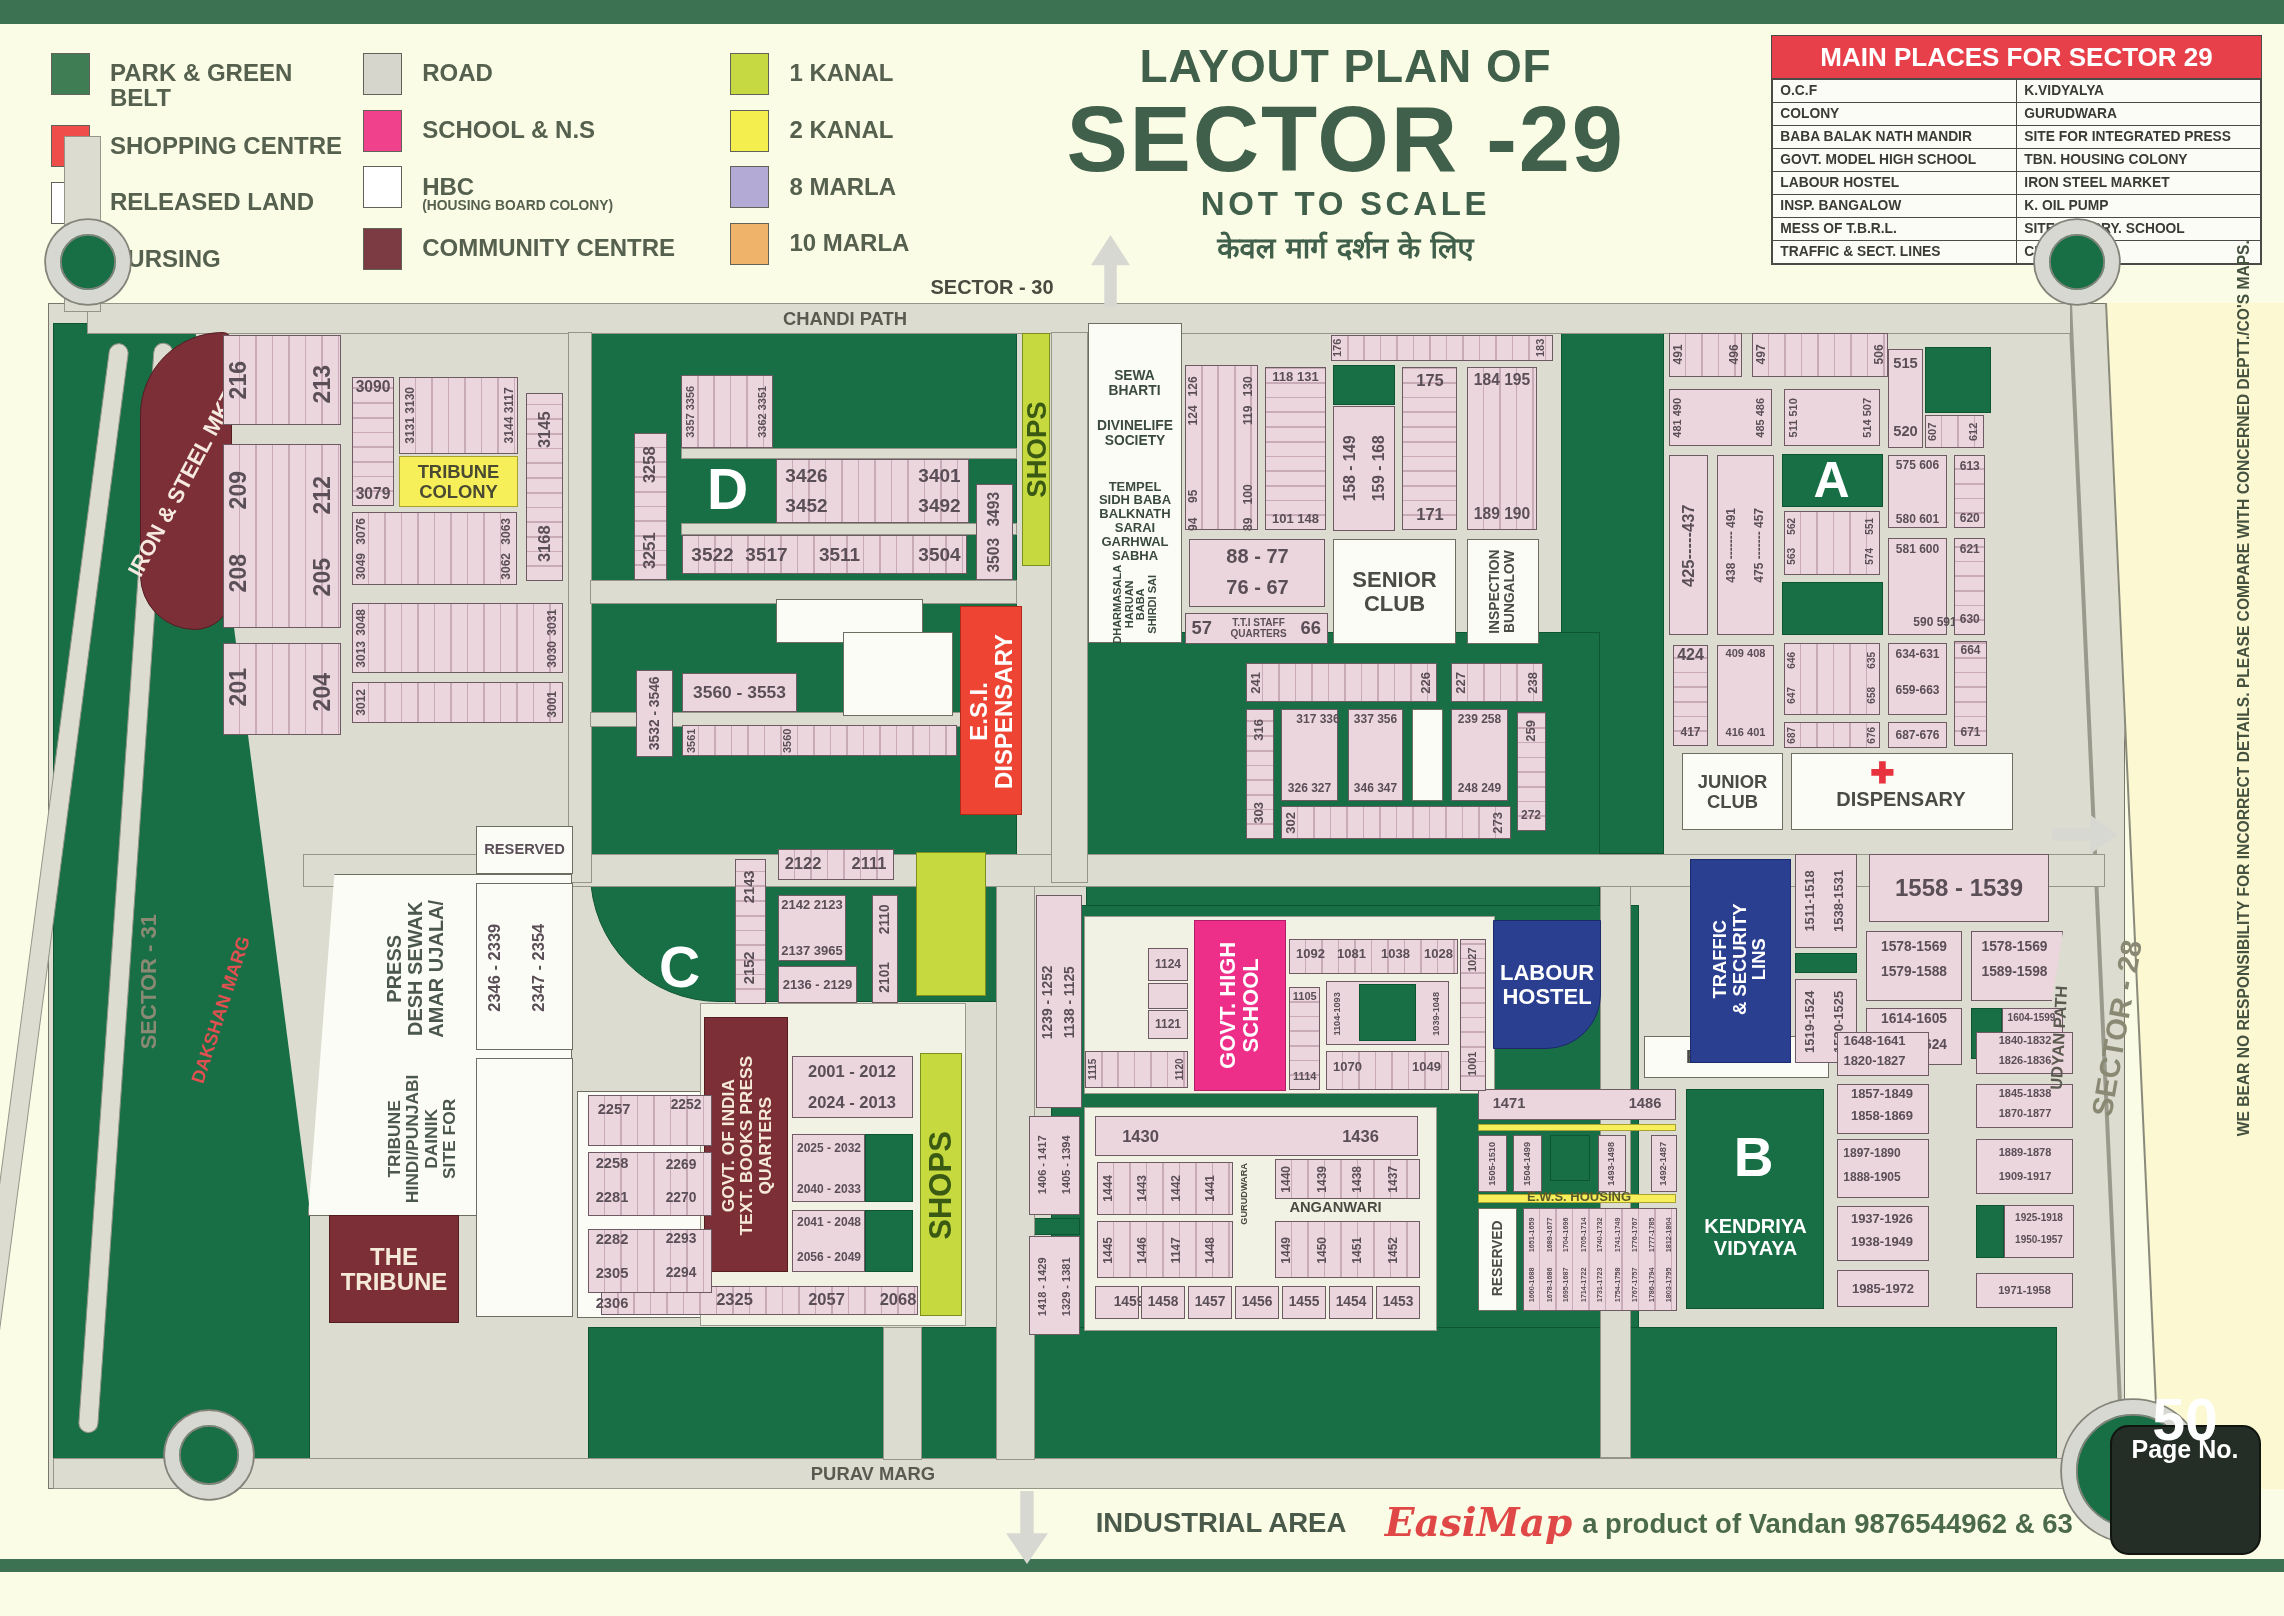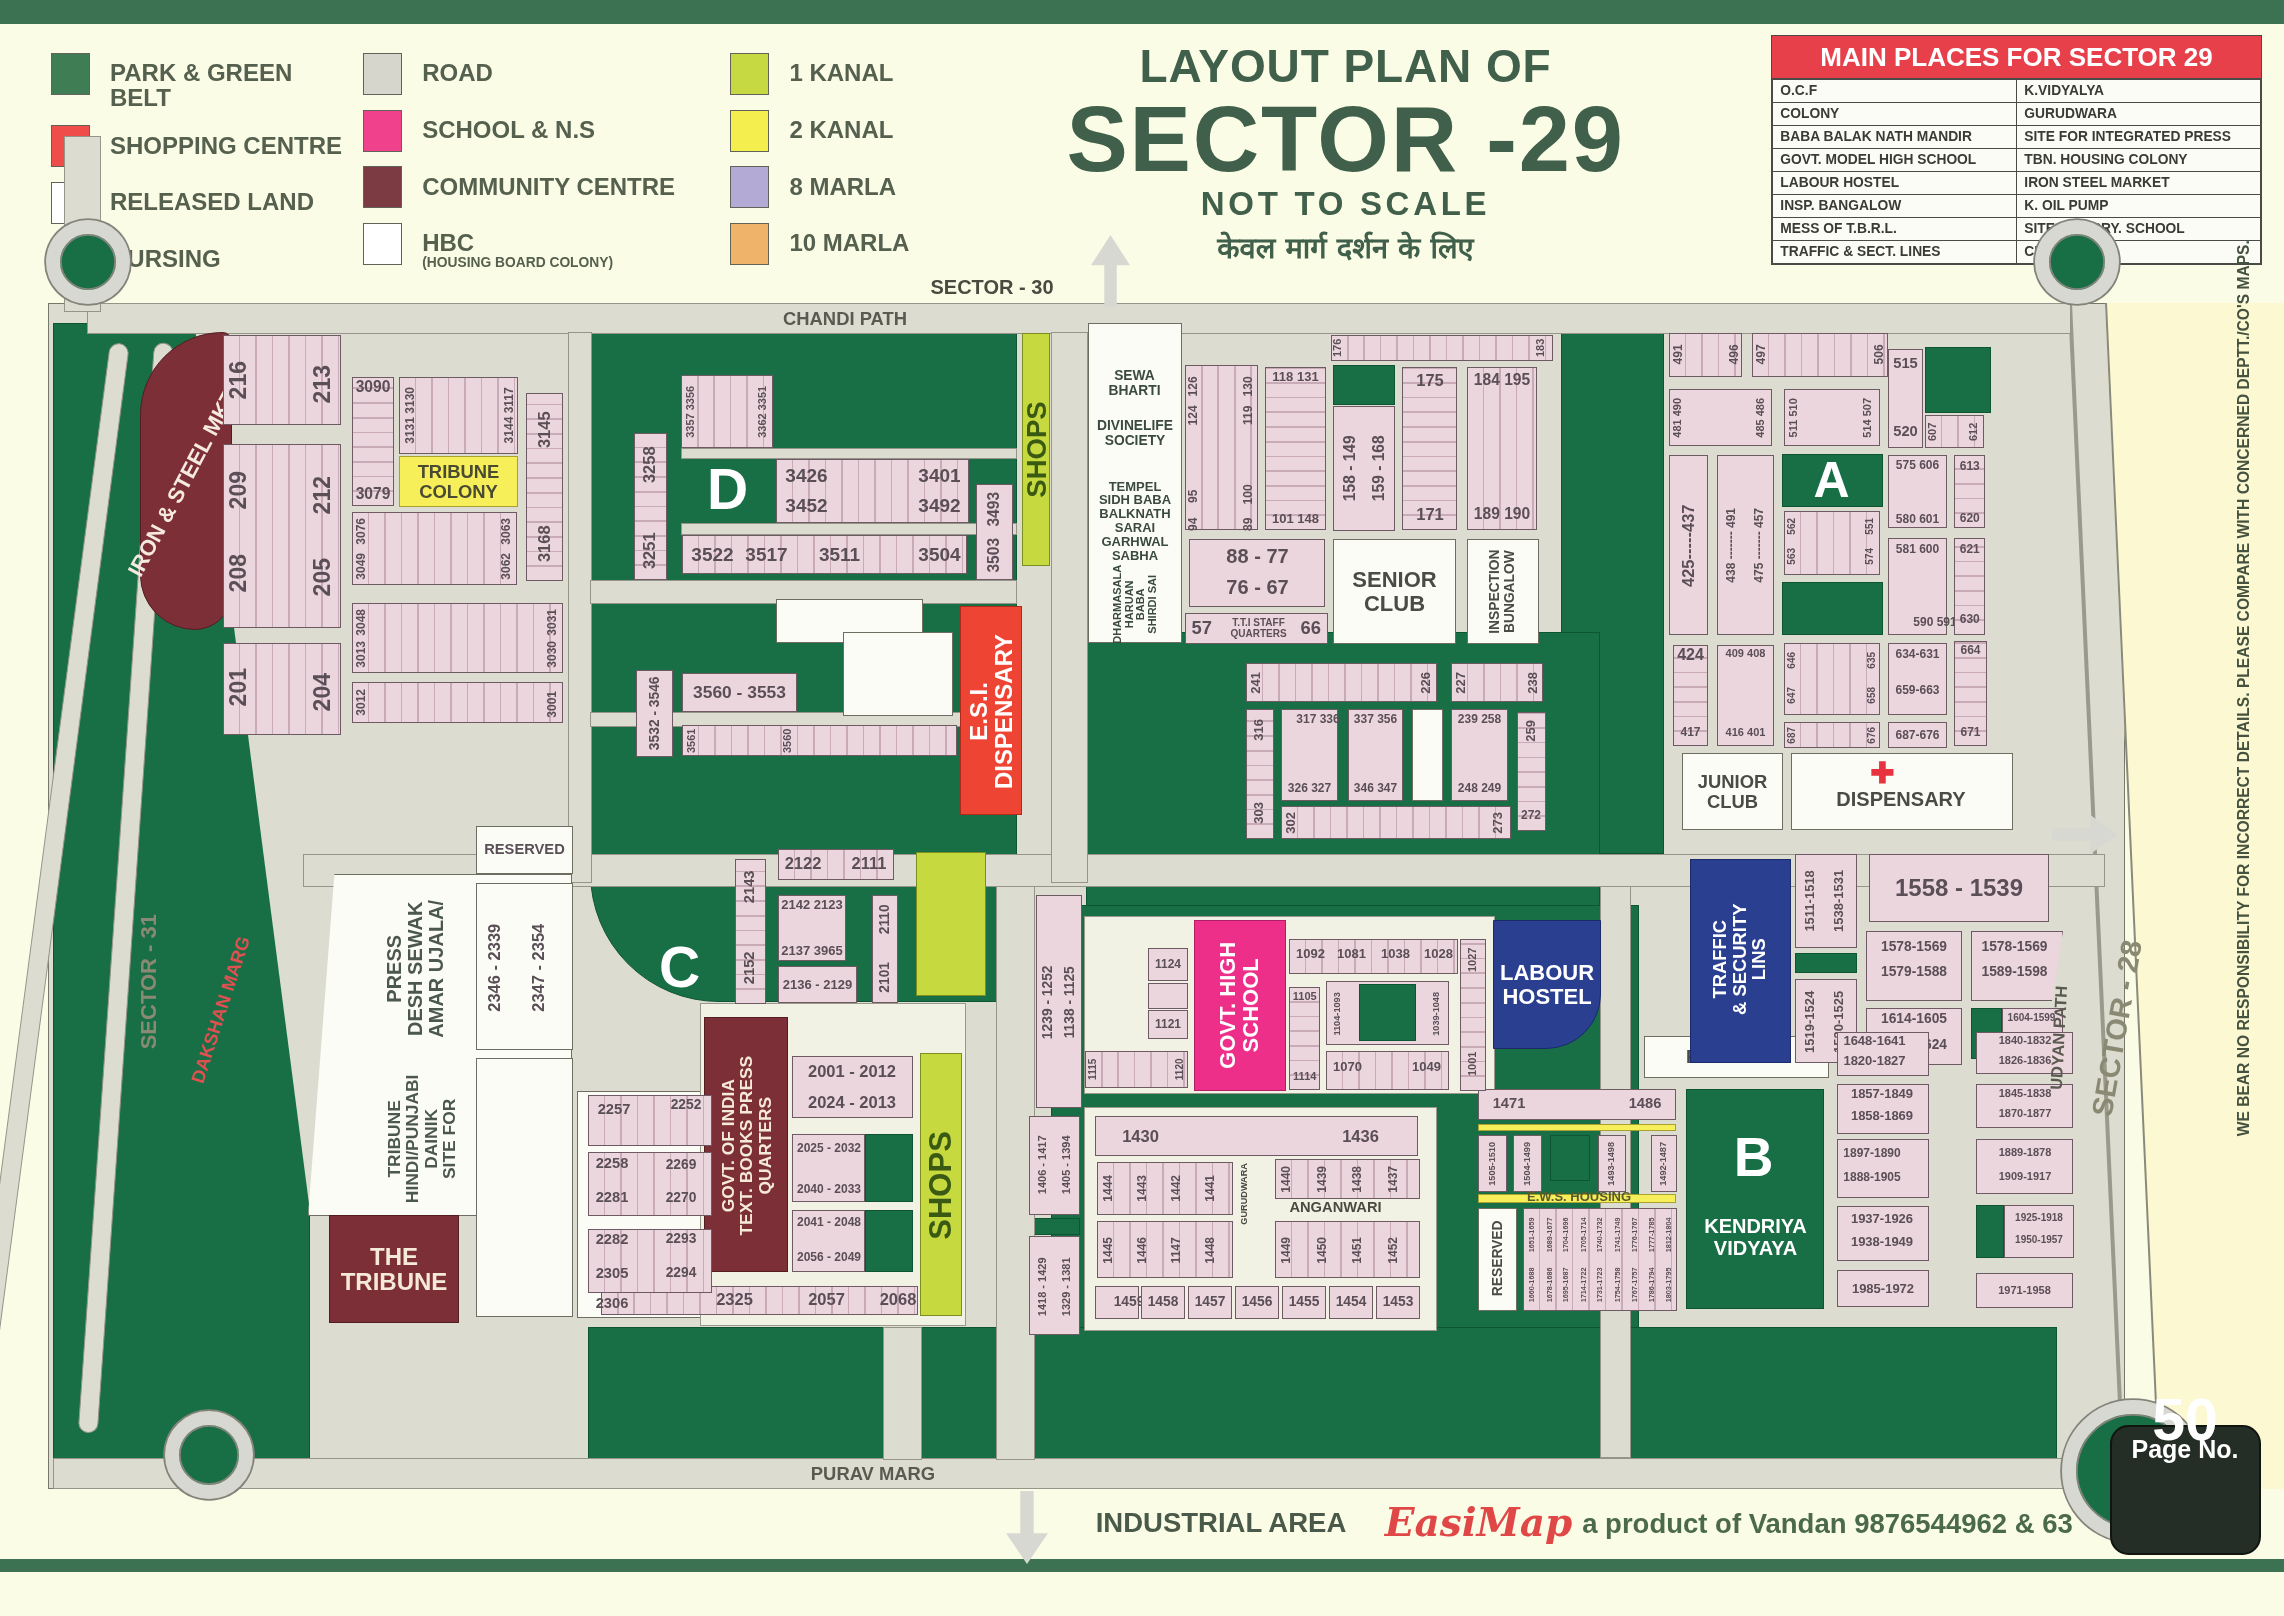--- a/index.html
+++ b/index.html
@@ -80,27 +80,27 @@
     <div>
       <div class="leg-item">
         <span class="sw" style="background:#d6d6cc;border:0.9px solid #62625a"></span>
         <span class="leg-txt">ROAD</span>
         </div>
       <div class="leg-item">
         <span class="sw" style="background:#f0418c;border:0.9px solid #62625a"></span>
         <span class="leg-txt">SCHOOL &amp; N.S</span>
         </div>
       <div class="leg-item">
-        <span class="sw" style="background:#7c3a42;border:0.9px solid #62625a"></span>
-        <span class="leg-txt">COMMUNITY CENTRE</span>
-        </div>
-      <div class="leg-item">
         <span class="sw" style="background:#ffffff;border:0.9px solid #62625a"></span>
         <span class="leg-txt"><span>HBC</span>
           <span class="leg-sub">(HOUSING BOARD COLONY)</span></span>
+        </div>
+      <div class="leg-item">
+        <span class="sw" style="background:#7c3a42;border:0.9px solid #62625a"></span>
+        <span class="leg-txt">COMMUNITY CENTRE</span>
         </div>
     </div>
     <div>
       <div class="leg-item">
         <span class="sw" style="background:#c6d842;border:0.9px solid #62625a"></span>
         <span class="leg-txt">1 KANAL</span>
         </div>
       <div class="leg-item">
         <span class="sw" style="background:#f4ef4e;border:0.9px solid #62625a"></span>
         <span class="leg-txt">2 KANAL</span>

